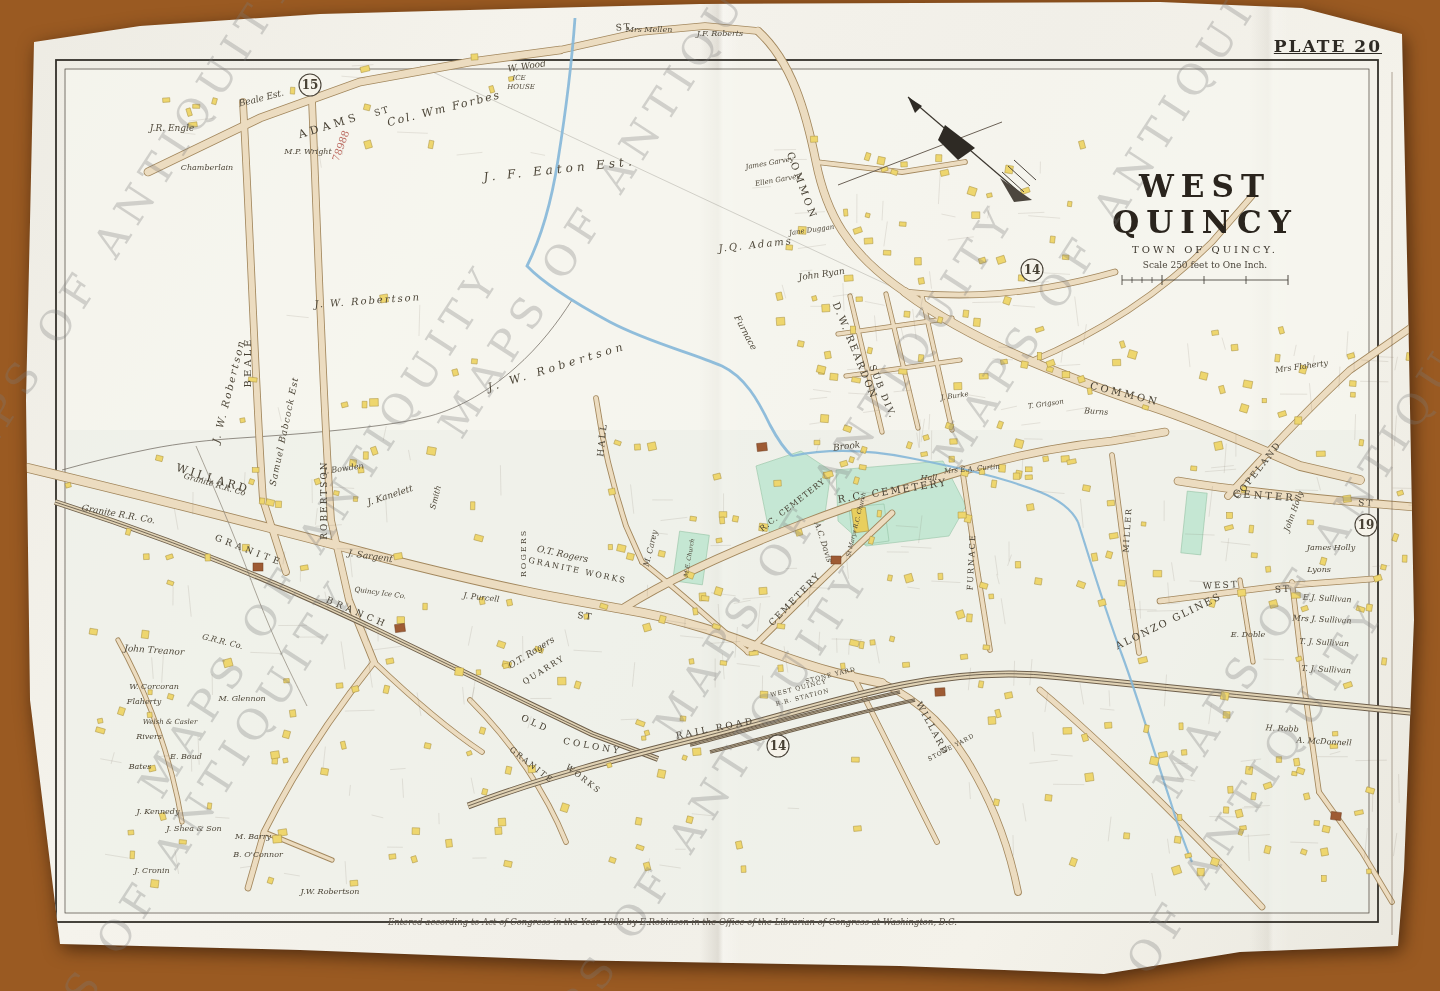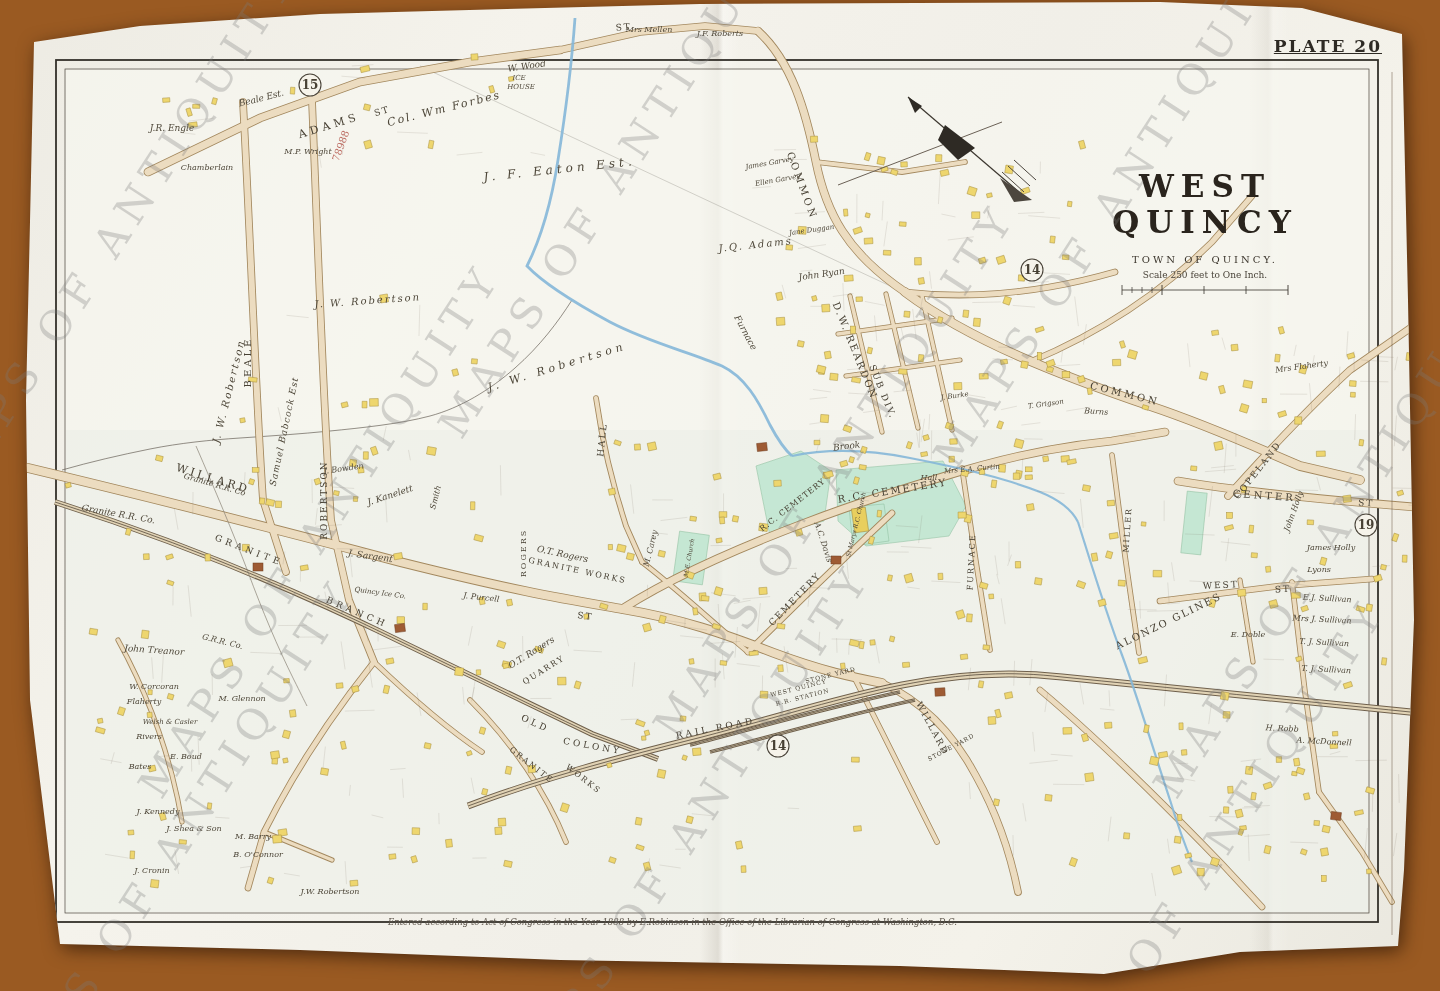--- a/index.html
+++ b/index.html
@@ -33,21 +33,21 @@
   .st{fill:#474033;}
   .nm{font-style:italic;fill:#4e4739;}
   .pc{fill:#b2544a;opacity:.85;}
   .bldg{fill:#eed66e;stroke:#a8903f;stroke-width:.5;}
   .bldg-red{fill:#9e5b34;stroke:#6e3c1e;stroke-width:.5;}
   .lot{stroke:rgba(110,100,85,.32);stroke-width:.45;}
   .grn{fill:#c2e7d2;stroke:#8fbf9f;stroke-width:.6;opacity:.92;}
   
   #title-block{position:absolute;left:1055px;top:168px;width:300px;text-align:center;z-index:2;}
   #map-title{font-size:31px;font-weight:bold;letter-spacing:7px;color:#2a241d;}
-  #map-subtitle{font-size:10px;letter-spacing:3px;color:#3c362d;margin-top:14px;}
+  #map-subtitle{font-size:10px;letter-spacing:3px;color:#3c362d;margin-top:4px;}
   #map-scale{font-size:9px;color:#4a443a;margin-top:5px;}
   #plate-label{position:absolute;top:36px;right:58px;font-size:17px;font-weight:bold;
     letter-spacing:2px;color:#2e2a24;z-index:2;text-decoration:underline;}
   #copyright-line{position:absolute;left:388px;top:917px;width:620px;font-size:8.5px;
     font-style:italic;color:#5a5248;z-index:2;}
   #site-url{position:absolute;right:44px;bottom:26px;font-family:"Liberation Sans",sans-serif;
     font-weight:bold;font-size:27px;color:#121212;z-index:6;}
   .wm{position:absolute;white-space:nowrap;font-family:"DejaVu Serif",serif;
     font-size:42px;letter-spacing:9px;color:rgba(122,122,122,.30);z-index:4;pointer-events:none;}
 </style>

